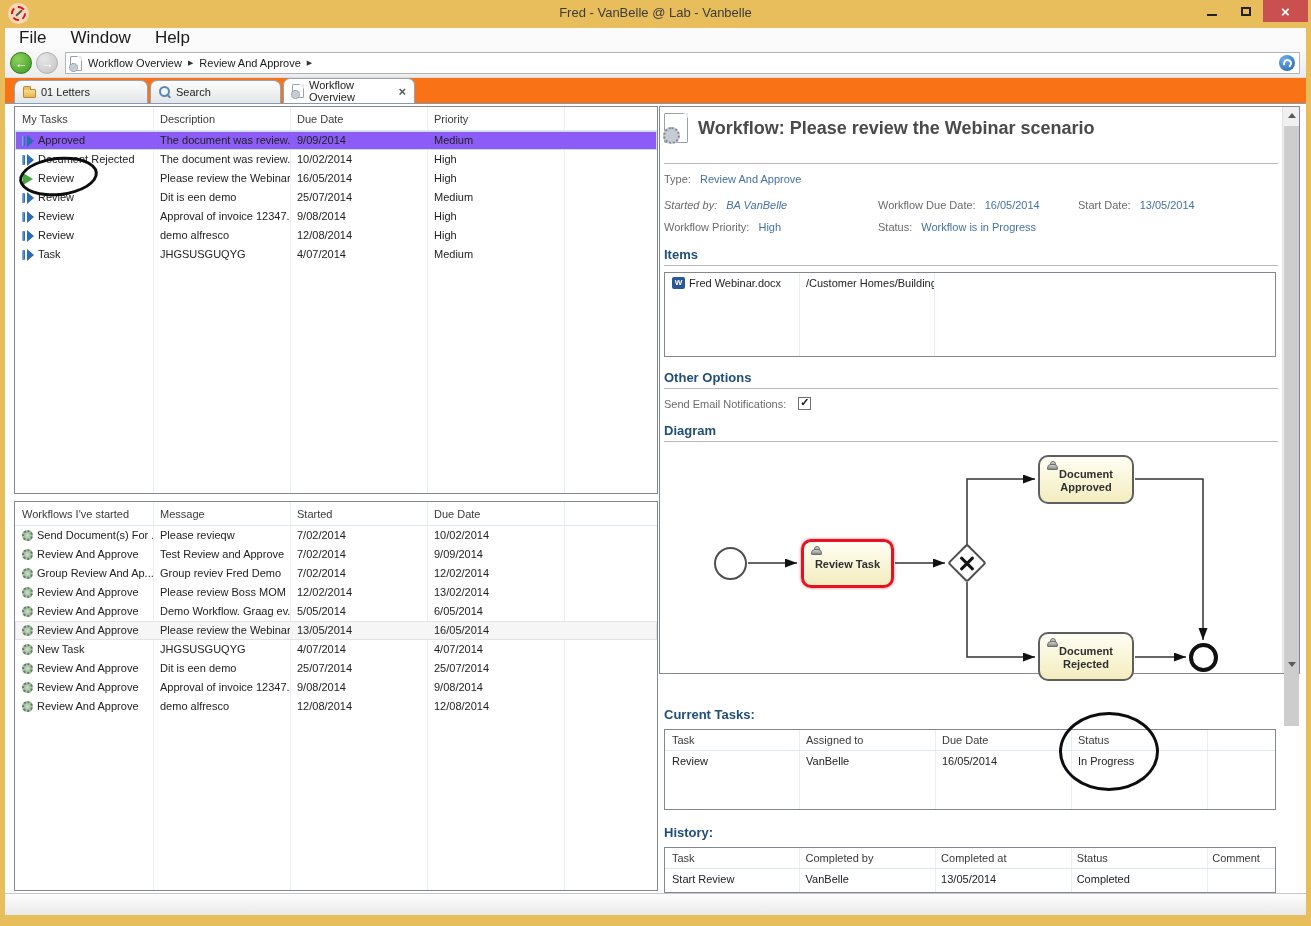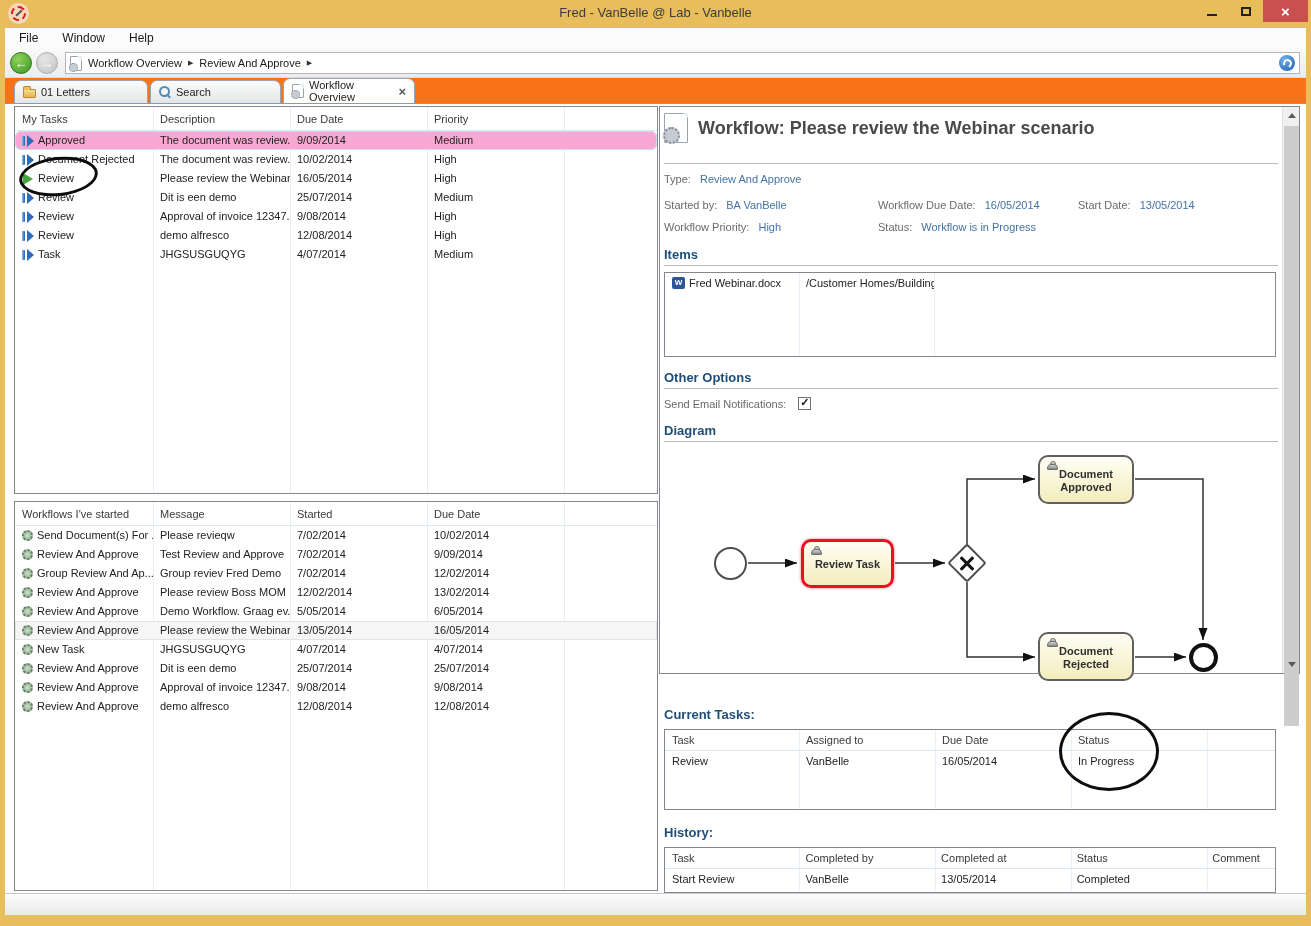--- a/index.html
+++ b/index.html
@@ -16,21 +16,21 @@
   .win-btn { width:34px; display:flex; align-items:center; justify-content:center; }
   .glyph-min { width:10px; height:2px; background:#222; margin-top:8px; }
   .glyph-max { width:10px; height:9px; border:2px solid #222; background:transparent; }
   .win-close { width:45px; background:#c9504e; display:flex; align-items:center; justify-content:center; }
   .glyph-close { color:#fff; font-size:15px; font-weight:bold; line-height:1; }
 
   
   .inner { position:absolute; left:5px; top:28px; width:1301px; height:887px; background:#fff; }
 
   
-  .menubar { position:absolute; left:0; top:0; width:100%; height:20px; background:#fbfbfb; display:flex; align-items:center; padding-left:14px; gap:24px; font-size:12px; color:#1a1a1a; }
+  .menubar { position:absolute; left:0; top:0; width:100%; height:20px; background:#fbfbfb; display:flex; align-items:center; padding-left:14px; gap:24px; font-size:17px; color:#1a1a1a; }
   .menu-item { cursor:default; }
 
   
   .navbar { position:absolute; left:0; top:20px; width:100%; height:30px; background:linear-gradient(#fafafa,#ececec); border-bottom:1px solid #dcdcdc; }
   .nav-btn { position:absolute; top:4px; width:22px; height:22px; border-radius:50%; display:flex; align-items:center; justify-content:center; color:#fff; font-size:13px; font-weight:bold; }
   .nav-back { left:5px; background:radial-gradient(circle at 35% 30%, #8fd05c, #3a9a22); border:1px solid #2c7a18; }
   .nav-fwd  { left:31px; background:radial-gradient(circle at 35% 30%, #e6e6e6, #c2c2c2); border:1px solid #b0b0b0; }
   .crumb-field { position:absolute; left:60px; top:4px; right:6px; height:22px; background:#fff; border:1px solid #b4b4b4; display:flex; align-items:center; padding:0 4px; gap:6px; font-size:11px; color:#1a1a1a; }
   .crumb-sep { font-size:7px; color:#333; }
   .crumb-spacer { flex:1; }
@@ -62,21 +62,21 @@
   .grid-table { position:absolute; background:#fff; border:1px solid #828790; overflow:hidden; font-size:11px; }
   .grid-line { position:absolute; top:0; bottom:0; width:1px; background:#e7eef6; }
   .thead { display:flex; position:relative; border-bottom:1px solid #dfe7ef; color:#3a3a3a; }
   .left-table .thead { height:24px; line-height:24px; }
   .right-table .thead { height:21px; line-height:21px; }
   .th { padding-left:7px; overflow:hidden; white-space:nowrap; }
   .trow { display:flex; position:relative; }
   .left-table .trow { height:19px; line-height:19px; }
   .right-table .trow { height:20px; line-height:20px; }
   .tcell { padding-left:7px; overflow:hidden; white-space:nowrap; display:flex; align-items:center; gap:4px; }
-  .trow.selected { background:#f9a8d4; box-shadow:inset 0 0 0 1px #cbdcee;border-radius:6px; }
+  .trow.selected { background:#8b5cf6; box-shadow:inset 0 0 0 1px #cbdcee; }
   .trow.highlight { background:#f6f6f6; box-shadow:inset 0 0 0 1px #e3e3e3; }
   .row-icon { flex:none; display:inline-block; position:relative; }
 
   .icon-task-blue { width:12px; height:12px; }
   .icon-task-blue::before { content:""; position:absolute; left:0; top:1px; width:3px; height:10px; border-radius:1px; background:linear-gradient(90deg,#8db9ea,#1f5fa8); }
   .icon-task-blue::after { content:""; position:absolute; left:4.5px; top:0; width:0; height:0; border-left:7px solid #2a6cb8; border-top:6px solid transparent; border-bottom:6px solid transparent; }
   .icon-task-green { width:12px; height:12px; }
   .icon-task-green::after { content:""; position:absolute; left:1px; top:0; width:0; height:0; border-left:10px solid #44a53e; border-top:6px solid transparent; border-bottom:6px solid transparent; }
   .icon-wf-gear { width:11px; height:11px; border-radius:50%; border:2px dotted #5f7d5f; background:radial-gradient(#cfe0cf,#8fae8f); }
   .icon-docx { width:13px; height:12px; background:#2b579a; border-radius:2px; color:#fff; }
@@ -481,21 +481,21 @@
           <span class="icon-doc big"></span>
           <span class="detail-title">Workflow: Please review the Webinar scenario</span>
         </div>
 
         <div class="sec-rule" style="top:56px;"></div>
 
         <div class="info-line" style="top:66px; left:0;">
           <span class="lbl">Type:</span>
           <span class="val">Review And Approve</span>
         </div>
-        <div class="info-line" style="top:92px; left:0;">
+        <div class="info-line" style="top:92px; left:0;font-style:italic;">
           <span class="lbl">Started by:</span>
           <span class="val">BA VanBelle</span>
         </div>
         <div class="info-line" style="top:92px; left:214px;">
           <span class="lbl">Workflow Due Date:</span>
           <span class="val">16/05/2014</span>
         </div>
         <div class="info-line" style="top:92px; left:414px;">
           <span class="lbl">Start Date:</span>
           <span class="val">13/05/2014</span>

